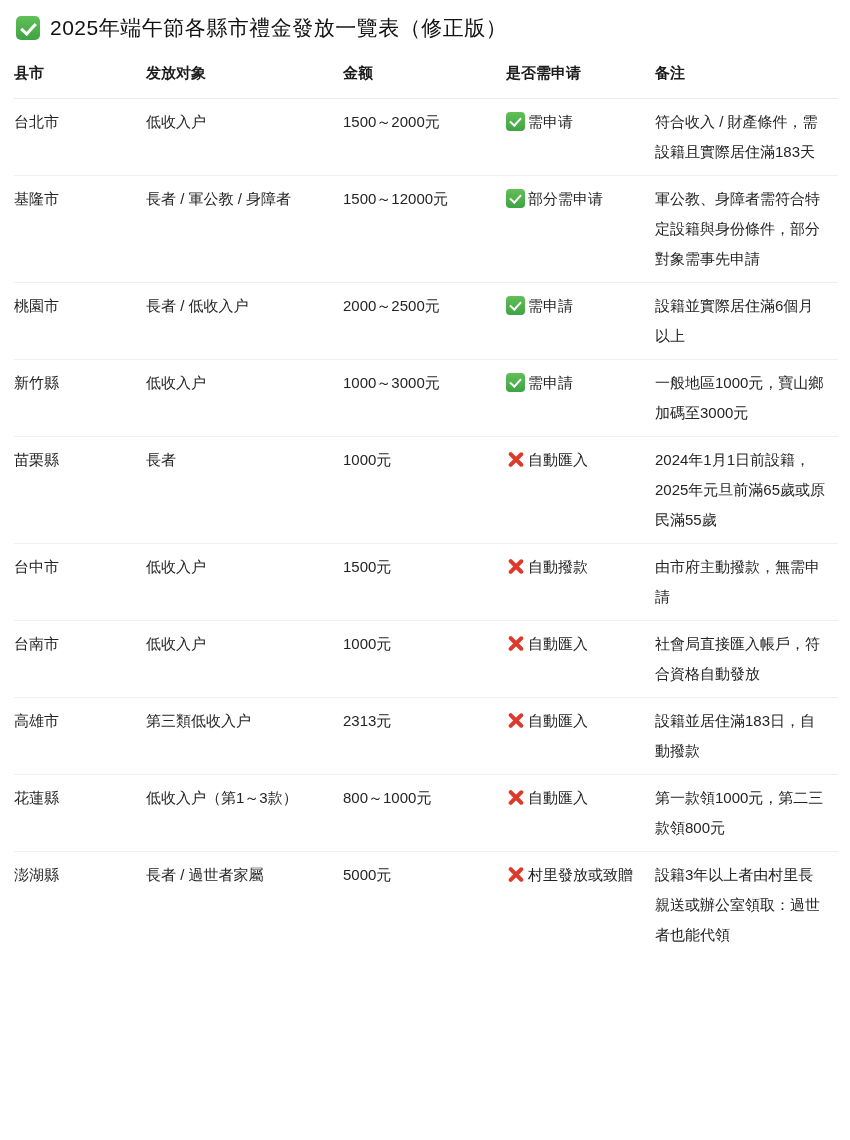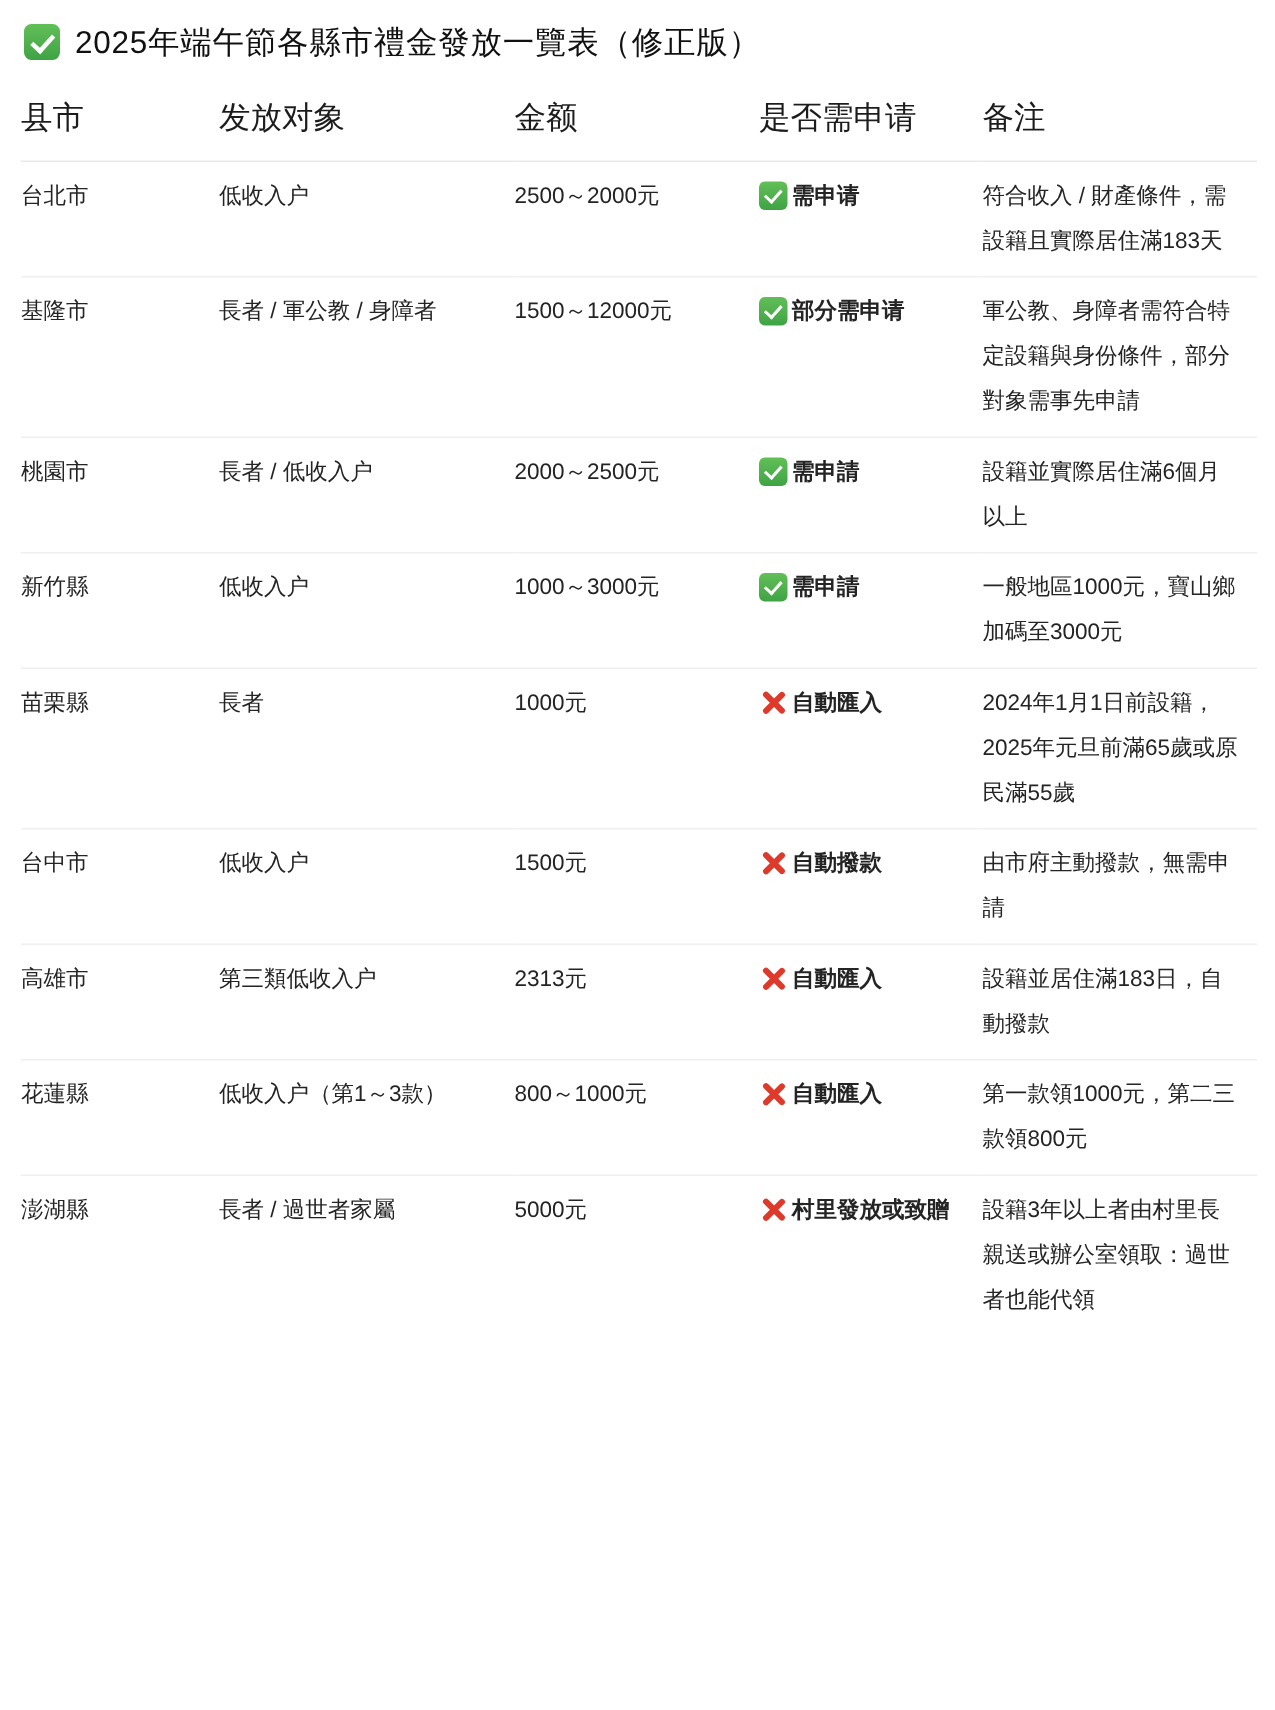--- a/index.html
+++ b/index.html
@@ -36,31 +36,31 @@
   .title-badge { width:24px; height:24px; border-radius:5px; background:linear-gradient(180deg,#62bf58,#3fa344); position:relative; flex:none; }
   .title-badge::after {
     content:""; position:absolute; left:8px; top:4px; width:6px; height:12px;
     border-right:3px solid #fff; border-bottom:3px solid #fff; transform:rotate(42deg);
   }
 
   
   table { width:100%; border-collapse:collapse; table-layout:fixed; }
   col.c1{width:132px;} col.c2{width:197px;} col.c3{width:163px;} col.c4{width:149px;} col.c5{width:auto;}
   thead th {
-    text-align:left; font-size:21px; font-weight:400; color:#1c1c1c;
+    text-align:left; font-size:15px; font-weight:700; color:#1c1c1c;
     padding:6px 10px 15px 0; border-bottom:1px solid #e9e9e9;
   }
   tbody td {
     vertical-align:top; font-size:15px; line-height:30px; color:#242424;
     padding:8px 12px 8px 0; border-bottom:1px solid #efefef;
   }
   tbody tr:last-child td { border-bottom:none; }
   .status-wrap { display:flex; align-items:flex-start; }
   .status-wrap .s-icon { margin-top:5px; }
-  .status-text { white-space:normal;font-weight:bold; }
+  .status-text { white-space:normal; }
 </style>
 </head>
 <body>
 
 <div class="page">
 
   <div class="title-row">
     <span class="title-badge"></span>
     <span class="title-text">2025年端午節各縣市禮金發放一覽表（修正版）</span>
   </div>
@@ -79,21 +79,21 @@
         <th>发放对象</th>
         <th>金额</th>
         <th>是否需申请</th>
         <th>备注</th>
       </tr>
     </thead>
     <tbody id="table-body">
         <tr>
     <td>台北市</td>
     <td>低收入户</td>
-    <td>2500～2000元</td>
+    <td>1500～2000元</td>
     <td>
       <span class="status-wrap">
         <span class="s-icon check"></span>
         <span class="status-text">需申请</span>
       </span>
     </td>
     <td>符合收入 / 財產條件，需設籍且實際居住滿183天</td>
   </tr>
         <tr>
     <td>基隆市</td>
@@ -149,20 +149,32 @@
     <td>1500元</td>
     <td>
       <span class="status-wrap">
         <span class="s-icon cross"></span>
         <span class="status-text">自動撥款</span>
       </span>
     </td>
     <td>由市府主動撥款，無需申請</td>
   </tr>
         <tr>
+    <td>台南市</td>
+    <td>低收入户</td>
+    <td>1000元</td>
+    <td>
+      <span class="status-wrap">
+        <span class="s-icon cross"></span>
+        <span class="status-text">自動匯入</span>
+      </span>
+    </td>
+    <td>社會局直接匯入帳戶，符合資格自動發放</td>
+  </tr>
+        <tr>
     <td>高雄市</td>
     <td>第三類低收入户</td>
     <td>2313元</td>
     <td>
       <span class="status-wrap">
         <span class="s-icon cross"></span>
         <span class="status-text">自動匯入</span>
       </span>
     </td>
     <td>設籍並居住滿183日，自動撥款</td>

